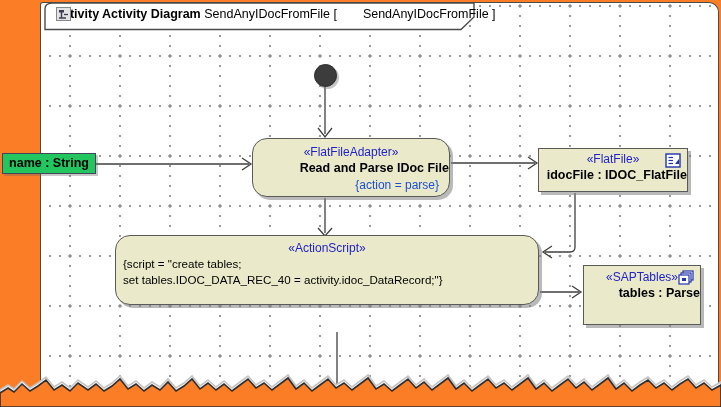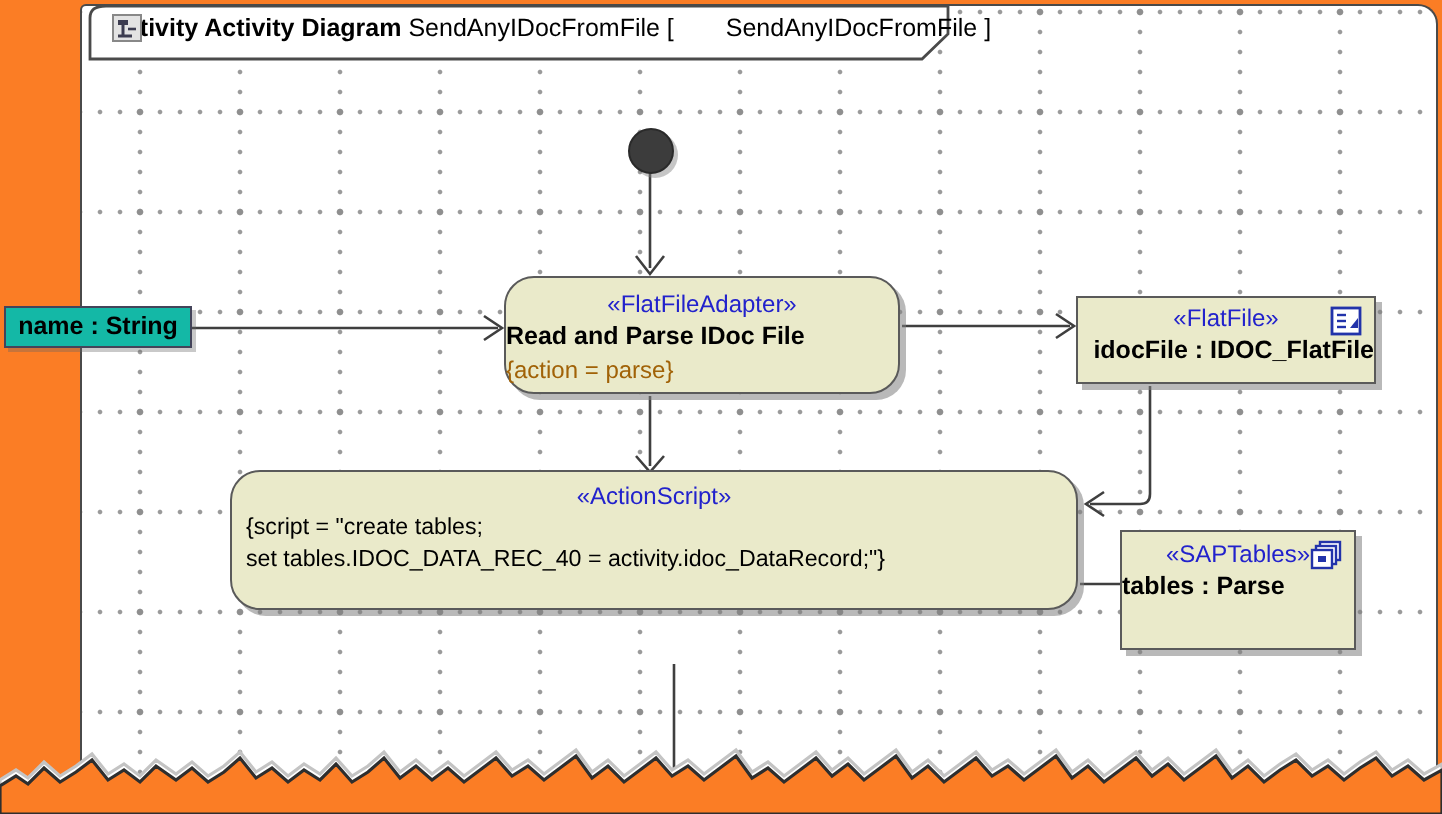--- a/index.html
+++ b/index.html
@@ -35,39 +35,39 @@
     display:inline-block;width:15px;height:14px;vertical-align:-3px;margin:0 2px;
   }
   
   .node{
     position:absolute;background:#eaeaca;border:1.4px solid #5a5a5a;
     box-shadow:3px 3px 0 rgba(128,128,128,0.55);
     z-index:4;box-sizing:border-box;
   }
   .rounded{border-radius:15px;}
   .stereo{color:#2222cc;text-align:center;font-size:12px;line-height:16px;}
-  .nodename{font-weight:bold;color:#000;text-align:left;font-size:12.5px;line-height:17px;}
-  .constraint{font-size:12px;color:#a16207;padding-right:0;line-height:16px;}
+  .nodename{font-weight:bold;color:#000;text-align:right;font-size:12.5px;line-height:17px;}
+  .constraint{font-size:12px;color:#1d4ed8;text-align:right;padding-right:10px;line-height:16px;}
   .scriptline{font-size:11.6px;color:#000;text-align:left;padding:0 7px;line-height:15.5px;white-space:nowrap;}
   .node-read{left:252px;top:138px;width:198px;height:59px;padding-top:5px;}
   .node-idoc{left:538px;top:148px;width:150px;height:44px;padding-top:2px;}
   .node-idoc .nodename{text-align:right;padding-left:7px;}
   .node-create{left:115px;top:235px;width:424px;height:70px;padding-top:4px;}
-  .node-tables{left:560px;top:265px;width:118px;height:60px;padding-top:3px;}
+  .node-tables{left:583px;top:265px;width:118px;height:60px;padding-top:3px;}
   .corner-icon{position:absolute;top:4px;right:5px;}
   
   .initial{
     position:absolute;left:314px;top:64px;width:21px;height:21px;border-radius:50%;
     background:#3c3c3c;border:1px solid #2a2a2a;z-index:4;
     box-shadow:2px 2px 0 rgba(128,128,128,0.45);
   }
   
   .param{
     position:absolute;left:2px;top:153px;width:94px;height:21px;z-index:6;
-    background:#14b8a6;border:1px solid #44445a;box-sizing:border-box;
+    background:#22c55e;border:1px solid #44445a;box-sizing:border-box;
     font-weight:bold;font-size:12.5px;color:#000;text-align:center;line-height:18px;
     box-shadow:2px 2px 0 rgba(100,100,100,0.35);
   }
   
   .edges{position:absolute;left:0;top:0;z-index:3;pointer-events:none;}
   .edges path,.edges line{stroke:#3f3f3f;stroke-width:1.3;fill:none;}
   
   .tear{position:absolute;left:0;top:0;z-index:10;pointer-events:none;}
 </style>
 </head>

